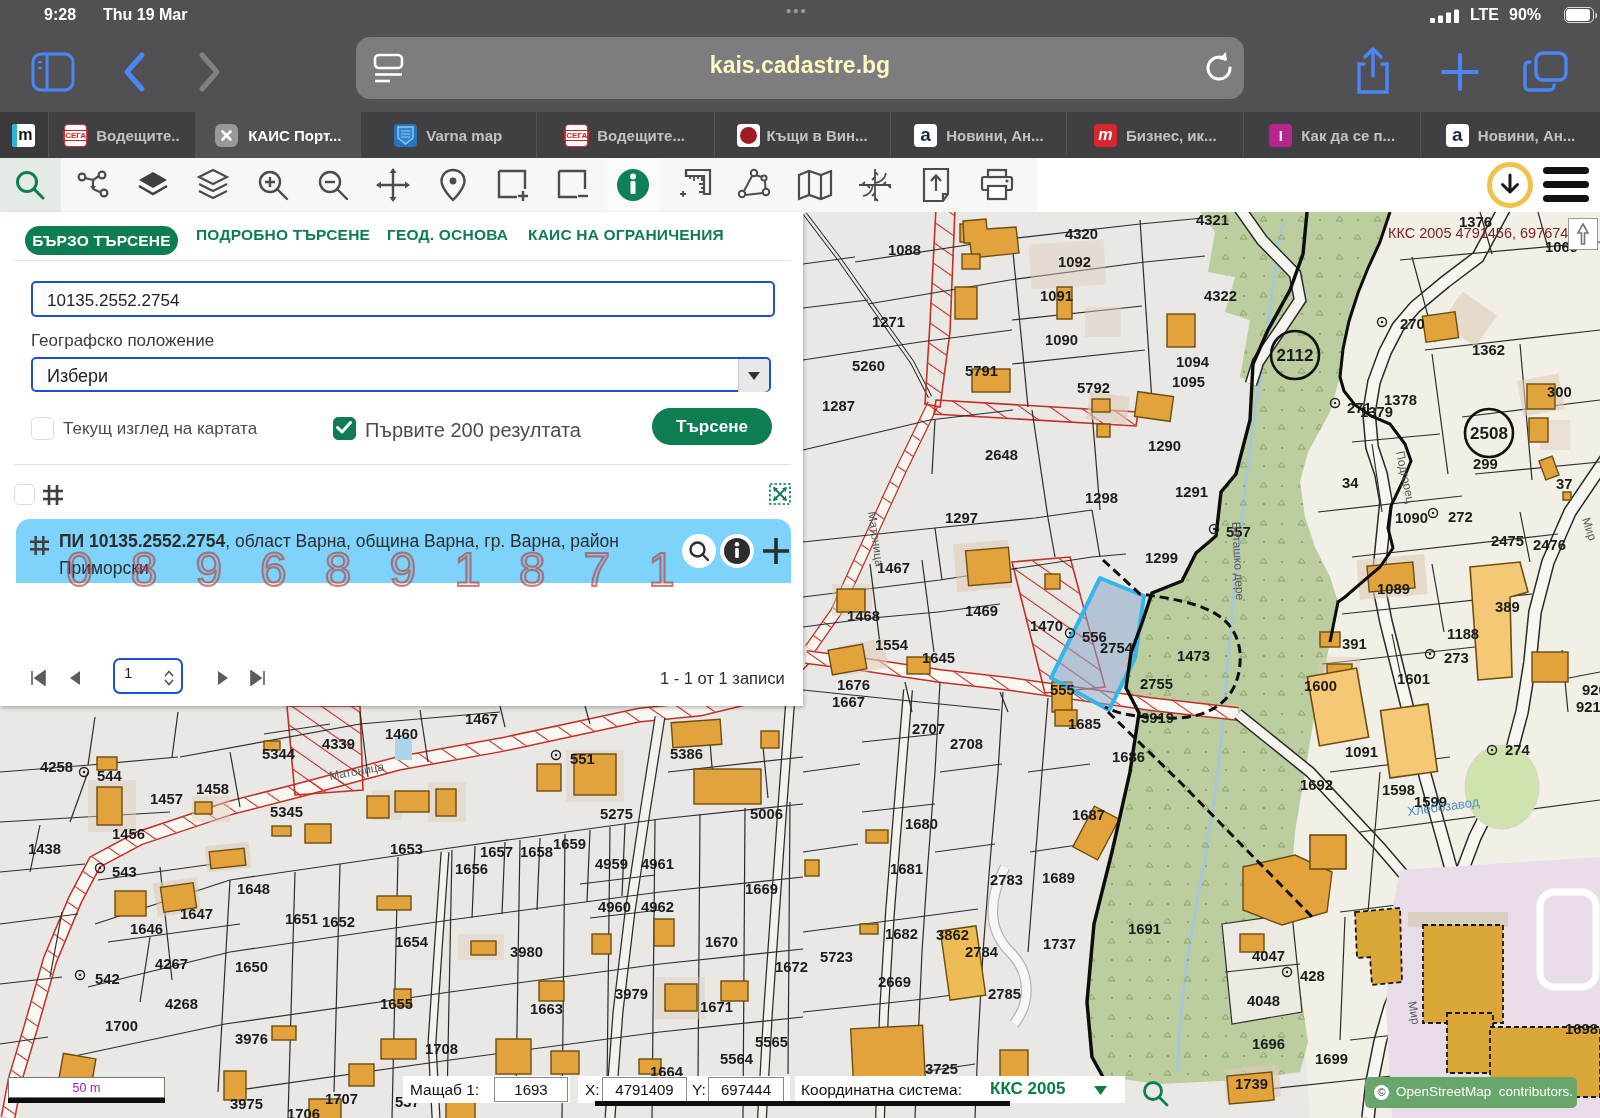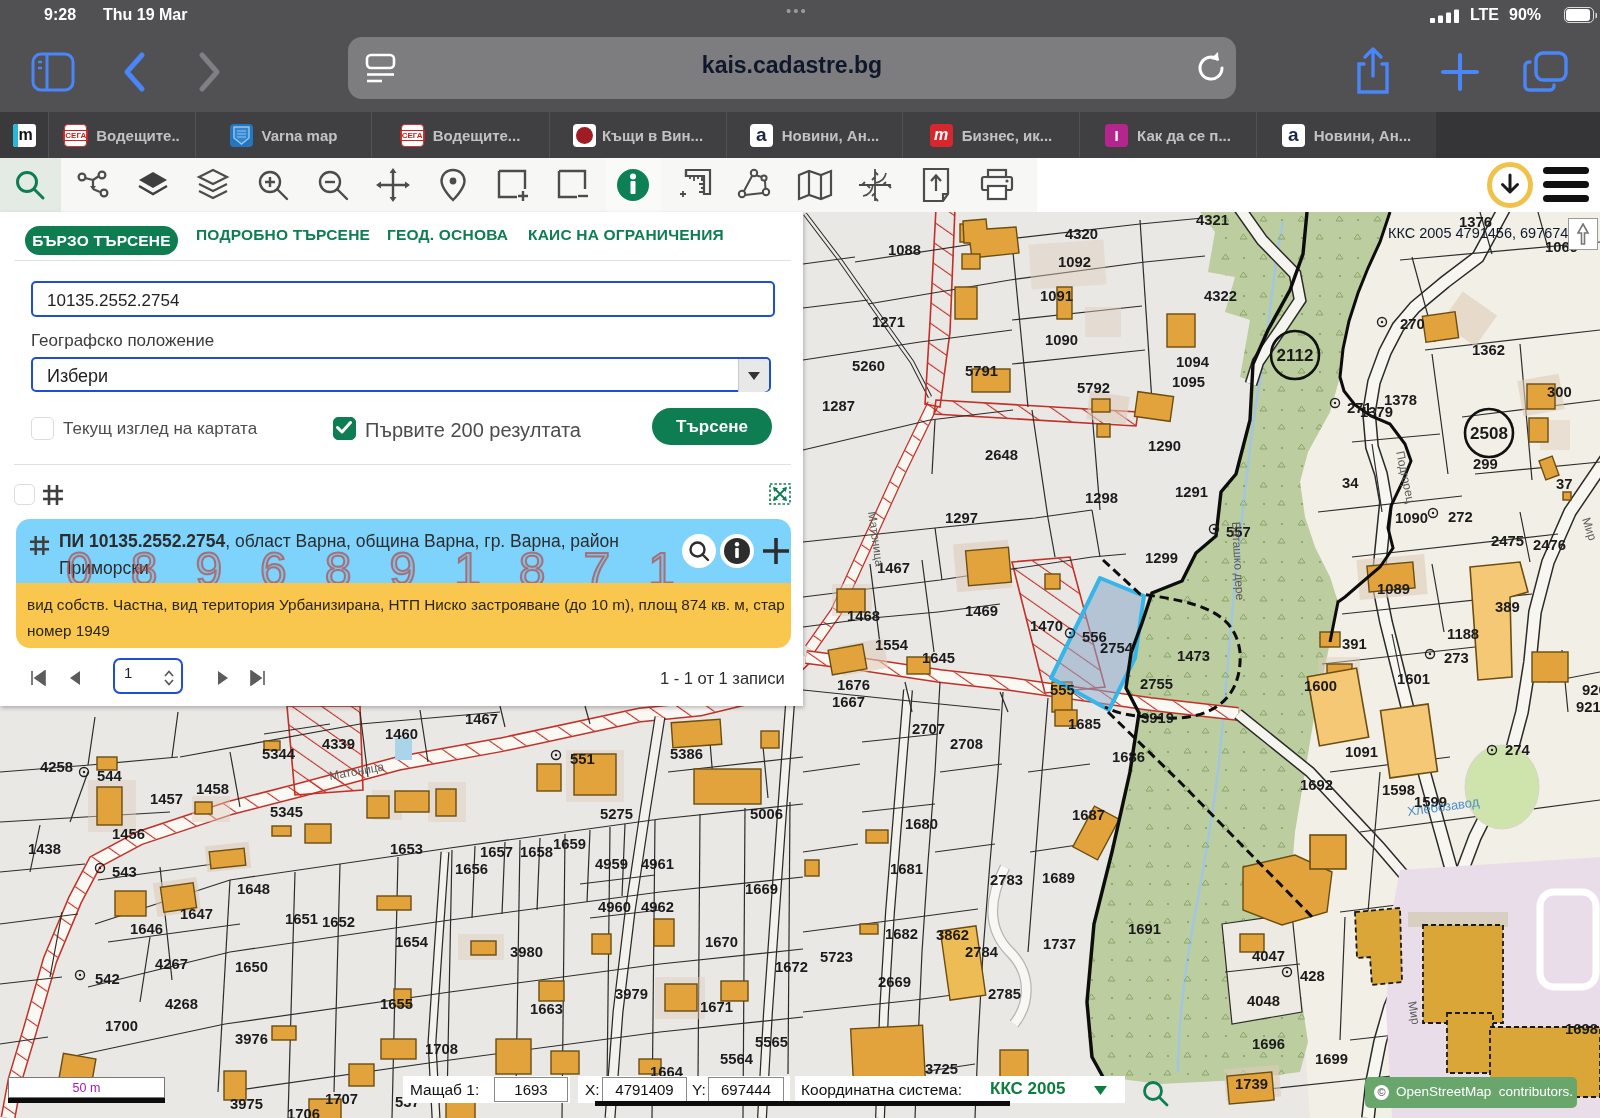--- a/index.html
+++ b/index.html
@@ -2,21 +2,21 @@
 <html><head>
 <meta charset="utf-8">
 <style>
   * { margin:0; padding:0; box-sizing:border-box; }
   html,body { width:1600px; height:1118px; overflow:hidden; }
   body { font-family:"Liberation Sans", sans-serif; position:relative; background:#fff; }
   .abs { position:absolute; }
   
   #statusbar { left:0; top:0; width:1600px; height:32px; background:#515153; color:#fff;text-align:right; }
   #navbar { left:0; top:32px; width:1600px; height:80px; background:#515153; }
-  #addrbar { left:348px; top:5px; width:888px; height:62px; background:#7d7d80; border-radius:14px; color:#0f172a; }
+  #addrbar { left:356px; top:5px; width:888px; height:62px; background:#7d7d80; border-radius:14px; color:#fef9c3; }
   #tabbar { left:0; top:112px; width:1600px; height:46px; background:#353537; display:flex; }
   .tab { height:46px; display:flex; align-items:center; justify-content:center; gap:9px;
          background:#404042; border-right:1px solid #525254; color:#c2c2c4; font-size:15px; font-weight:bold; overflow:hidden;}
   .tab.active { background:#515153; color:#fff; }
   .tab.first { background:#3a3a3c; }
   .fav { width:23px; height:23px; border-radius:4px; flex:0 0 auto; display:flex; align-items:center; justify-content:center; font-weight:bold; }
   
   #maptools { left:0; top:158px; width:1600px; height:54px; background:#ffffff; }
   #maptools .zone { position:absolute; top:0; height:54px; background:#f7f7f6; }
   .tool { position:absolute; top:0; width:54px; height:54px; display:flex; align-items:center; justify-content:center; }
@@ -97,20 +97,27 @@
     <span class="fav" style="background:#fff;color:#111;font-size:16px;border-radius:3px;position:relative;">
         <span style="position:absolute;left:0;top:0;width:5px;height:23px;background:#29b6d8;border-radius:3px 0 0 3px;"></span>
         <span style="margin-left:3px;">m</span>
       </span>
   </div>
   <div class="tab" style="width:147px;">
     <span class="fav" style="background:#fff;border:1px solid #c33;">
         <span style="color:#c22;font-size:8px;font-weight:bold;border:1px solid #c22;padding:0 1px;">СЕГА</span>
       </span>
     <span>Водещите..</span>
+  </div>
+  <div class="tab active" style="width:165px;">
+    <svg width="25" height="25" viewBox="0 0 25 25">
+        <rect x="1" y="1" width="23" height="23" rx="6" fill="#98989c"></rect>
+        <path d="M8.5 8.5 L16.5 16.5 M16.5 8.5 L8.5 16.5" stroke="#fff" stroke-width="2.6" stroke-linecap="round"></path>
+      </svg>
+    <span>КАИС Порт...</span>
   </div>
   <div class="tab" style="width:176px;">
     <span class="fav" style="background:#2576c0;">
         <svg width="17" height="19" viewBox="0 0 17 19">
           <path d="M1 1 H16 V12 L8.5 18 L1 12 Z" fill="#2e86d4" stroke="#9cc4e8" stroke-width="1.4"></path>
           <path d="M4 5h9M4 8h9M4 11h9" stroke="#9cc4e8" stroke-width="1.2"></path>
         </svg>
       </span>
     <span>Varna map</span>
   </div>
@@ -825,23 +832,20 @@
         <circle cx="18" cy="18" r="17" fill="#fff"></circle>
         <circle cx="18" cy="18" r="13" fill="#2d2d2d"></circle>
         <rect x="16.2" y="15" width="3.6" height="10" rx="1" fill="#fff"></rect>
         <circle cx="18" cy="11.2" r="2.2" fill="#fff"></circle>
       </svg>
     <svg class="abs" style="left:744px;top:16px;" width="32" height="32" viewBox="0 0 32 32">
         <path d="M16 3 V29 M3 16 H29" stroke="#2d2d2d" stroke-width="3.6"></path>
       </svg>
     <div class="abs" style="left:50px;top:3px;font-size:48px;font-weight:normal;color:rgba(185,65,55,0.55);letter-spacing:38px;margin-top:20px;-webkit-text-stroke:2px rgba(185,65,55,0.65);-webkit-text-fill-color:rgba(185,65,55,0.12);">0896891871</div>
   </div>
-  <div class="abs" style="left:16px;top:371px;width:775px;height:65px;background:#f9c74e;border-radius:0 0 14px 14px;">
-    <div class="abs" style="left:11px;top:9px;width:775px;font-size:15.3px;color:#2a2617;line-height:26px;white-space:nowrap;">вид собств. Частна, вид територия Урбанизирана, НТП Ниско застрояване (до 10 m), площ 874 кв. м, стар<br>номер 1949</div>
-  </div>
   <svg class="abs" style="left:30px;top:458px;" width="16" height="16" viewBox="0 0 16 16">
       <path d="M2 1 V15 M15 1 L5 8 L15 15 Z" fill="#5c5c5c" stroke="#5c5c5c" stroke-width="1.6"></path>
     </svg>
   <svg class="abs" style="left:68px;top:458px;" width="14" height="16" viewBox="0 0 14 16">
       <path d="M12 1 L2 8 L12 15 Z" fill="#5c5c5c"></path>
     </svg>
   <div class="inputbox" style="left:113px;top:446px;width:70px;height:36px;border-radius:7px;">
     <span class="abs" style="left:9px;top:4px;font-size:15px;color:#222;">1</span>
     <svg class="abs" style="left:48px;top:10px;" width="12" height="16" viewBox="0 0 12 16">
         <path d="M2 6 L6 1.5 L10 6 M2 10 L6 14.5 L10 10" fill="none" stroke="#555" stroke-width="1.6"></path>
@@ -849,21 +853,21 @@
   </div>
   <svg class="abs" style="left:216px;top:458px;" width="14" height="16" viewBox="0 0 14 16">
       <path d="M2 1 L12 8 L2 15 Z" fill="#5c5c5c"></path>
     </svg>
   <svg class="abs" style="left:250px;top:458px;" width="16" height="16" viewBox="0 0 16 16">
       <path d="M1 1 L11 8 L1 15 Z M14 1 V15" fill="#5c5c5c" stroke="#5c5c5c" stroke-width="1.6"></path>
     </svg>
   <div class="abs" style="left:660px;top:457px;font-size:16.5px;color:#2d2d2d;">1 - 1 от 1 записи</div>
 </div>
 
-<div class="abs" style="left:1388px;top:225px;font-size:14.5px;color:#0f172a;">ККС 2005 4791456, 697674</div>
+<div class="abs" style="left:1388px;top:225px;font-size:14.5px;color:#7f1d1d;">ККС 2005 4791456, 697674</div>
 <div class="abs" style="left:1568px;top:218px;width:30px;height:32px;background:#fff;border:1px solid #999;display:flex;align-items:center;justify-content:center;">
   <svg width="14" height="22" viewBox="0 0 14 22">
       <path d="M7 1 L12 10 L8.5 10 L8.5 21 L5.5 21 L5.5 10 L2 10 Z" fill="none" stroke="#777" stroke-width="1.6"></path>
     </svg>
 </div>
 <div class="abs" style="left:8px;top:1077px;width:157px;height:21px;background:#fff;border:1px solid #777;font-size:12.5px;color:#a21caf;text-align:center;line-height:20px;">50 m</div>
 <div class="abs" style="left:8px;top:1098px;width:157px;height:5px;background:#0d0d0d;"></div>
 <div class="abs" style="left:403px;top:1076px;width:167px;height:27px;background:#fff;"></div>
 <div class="abs" style="left:410px;top:1081px;font-size:15.5px;color:#111;">Мащаб 1:</div>
 <div class="vbox" style="left:494px;top:1077px;width:74px;height:25px;line-height:23px;">1693</div>

